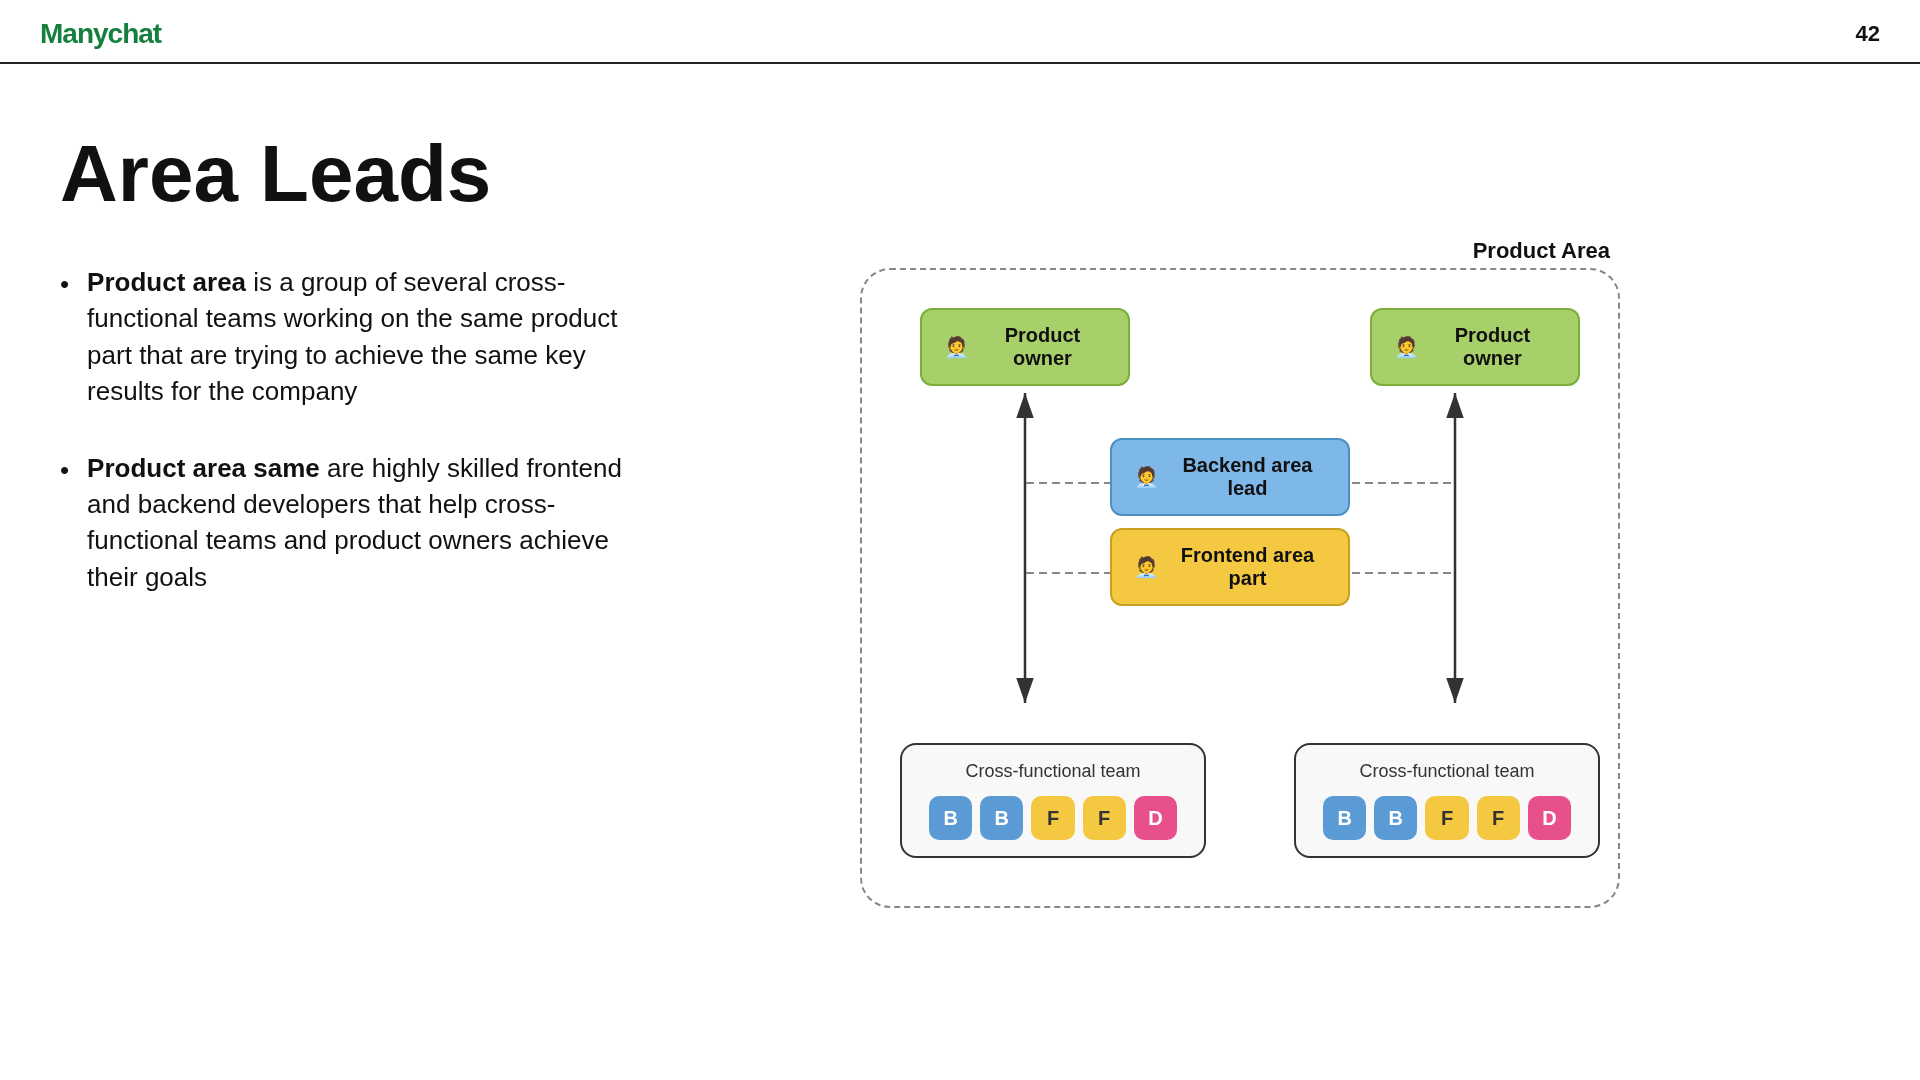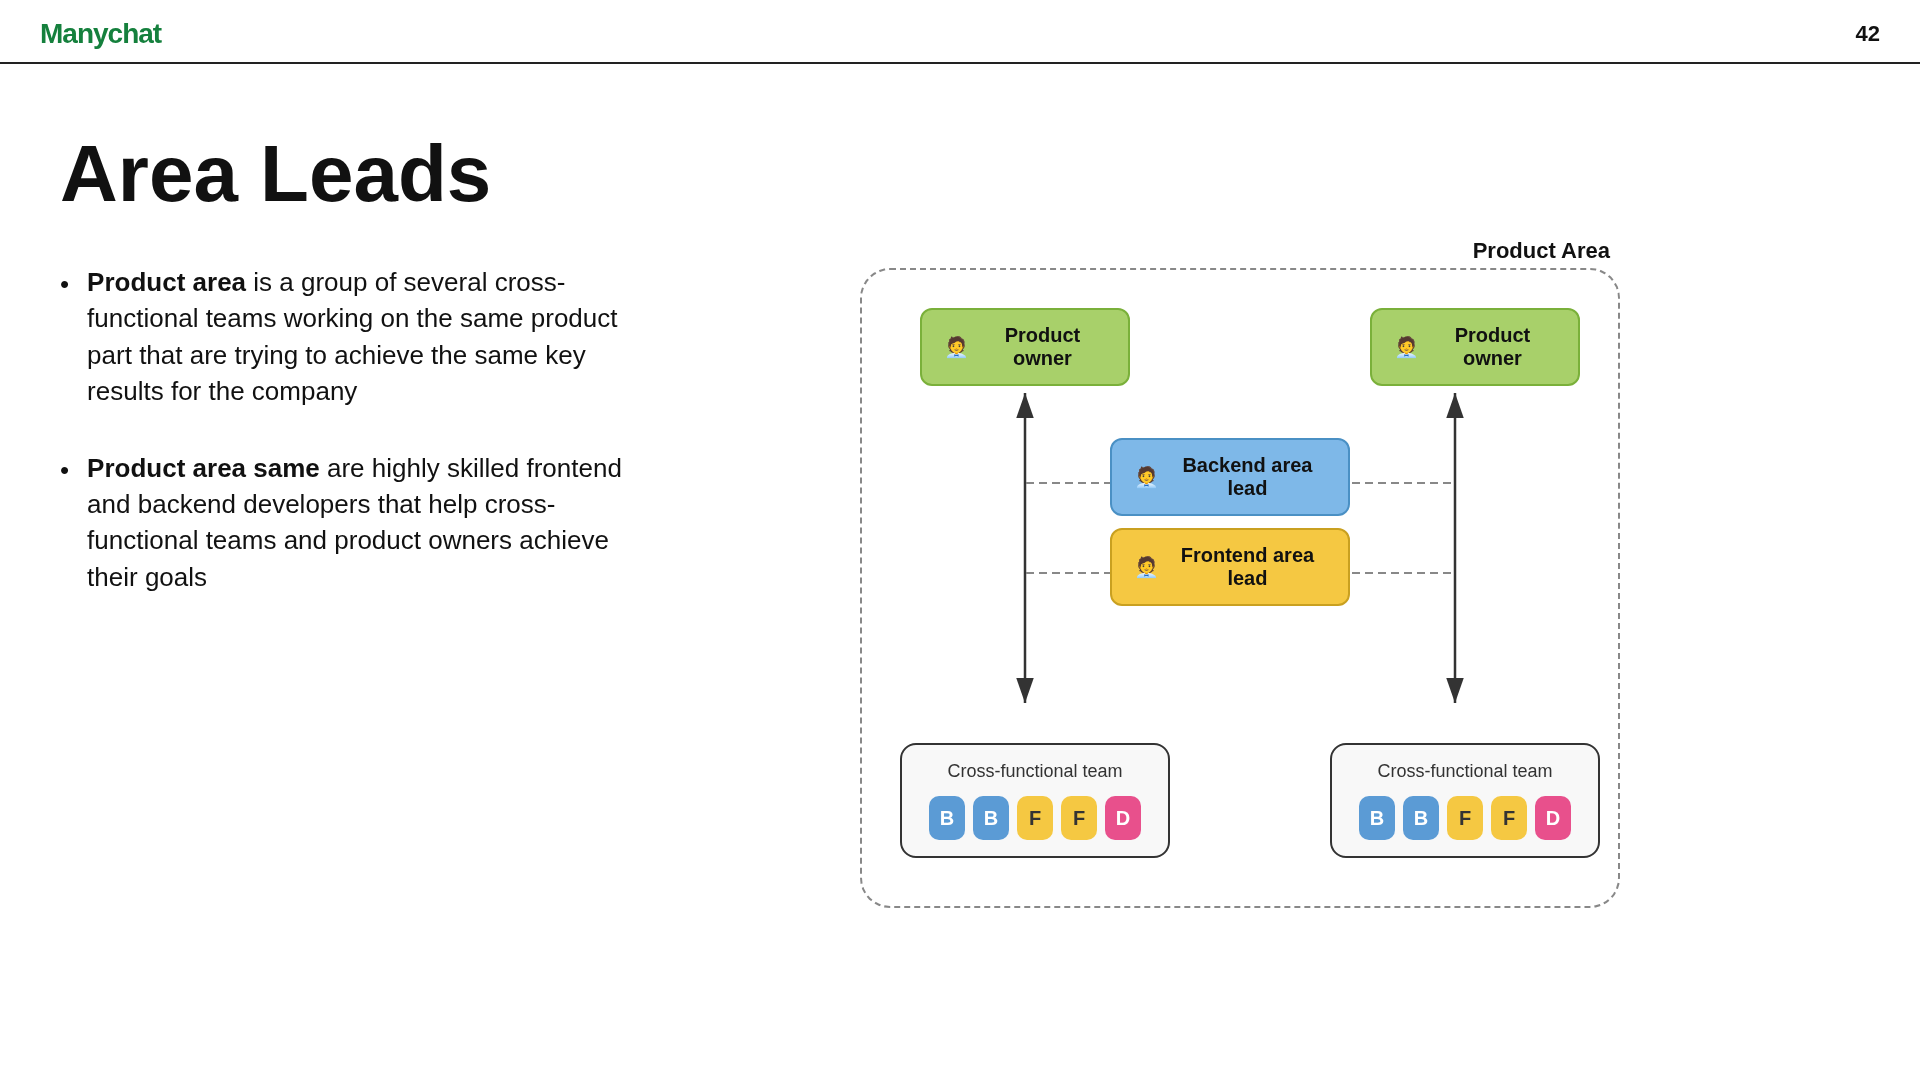--- a/index.html
+++ b/index.html
@@ -169,21 +169,21 @@
       left: 250px;
     }
 
     
     .team-box {
       position: absolute;
       background: #f8f8f8;
       border: 2px solid #333;
       border-radius: 16px;
       padding: 16px 27px;
-      width: 270px;
+      width: 306px;
     }
     .team-box-left {
       bottom: 60px;
       left: 40px;
     }
     .team-box-right {
       bottom: 60px;
       right: 40px;
     }
     .team-label {
@@ -289,21 +289,21 @@
         <span>Product owner</span>
       </div>
 
       <div class="area-lead-box backend-lead">
         <span>🧑‍💼</span>
         <span>Backend area lead</span>
       </div>
 
       <div class="area-lead-box frontend-lead">
         <span>🧑‍💼</span>
-        <span>Frontend area lead</span>
+        <span>Frontend area part</span>
       </div>
 
       <div class="team-box team-box-left">
         <div class="team-label">Cross-functional team</div>
         <div class="team-members">
           <div class="member-badge badge-blue">B</div>
           <div class="member-badge badge-blue">B</div>
           <div class="member-badge badge-yellow">F</div>
           <div class="member-badge badge-yellow">F</div>
           <div class="member-badge badge-pink">D</div>

